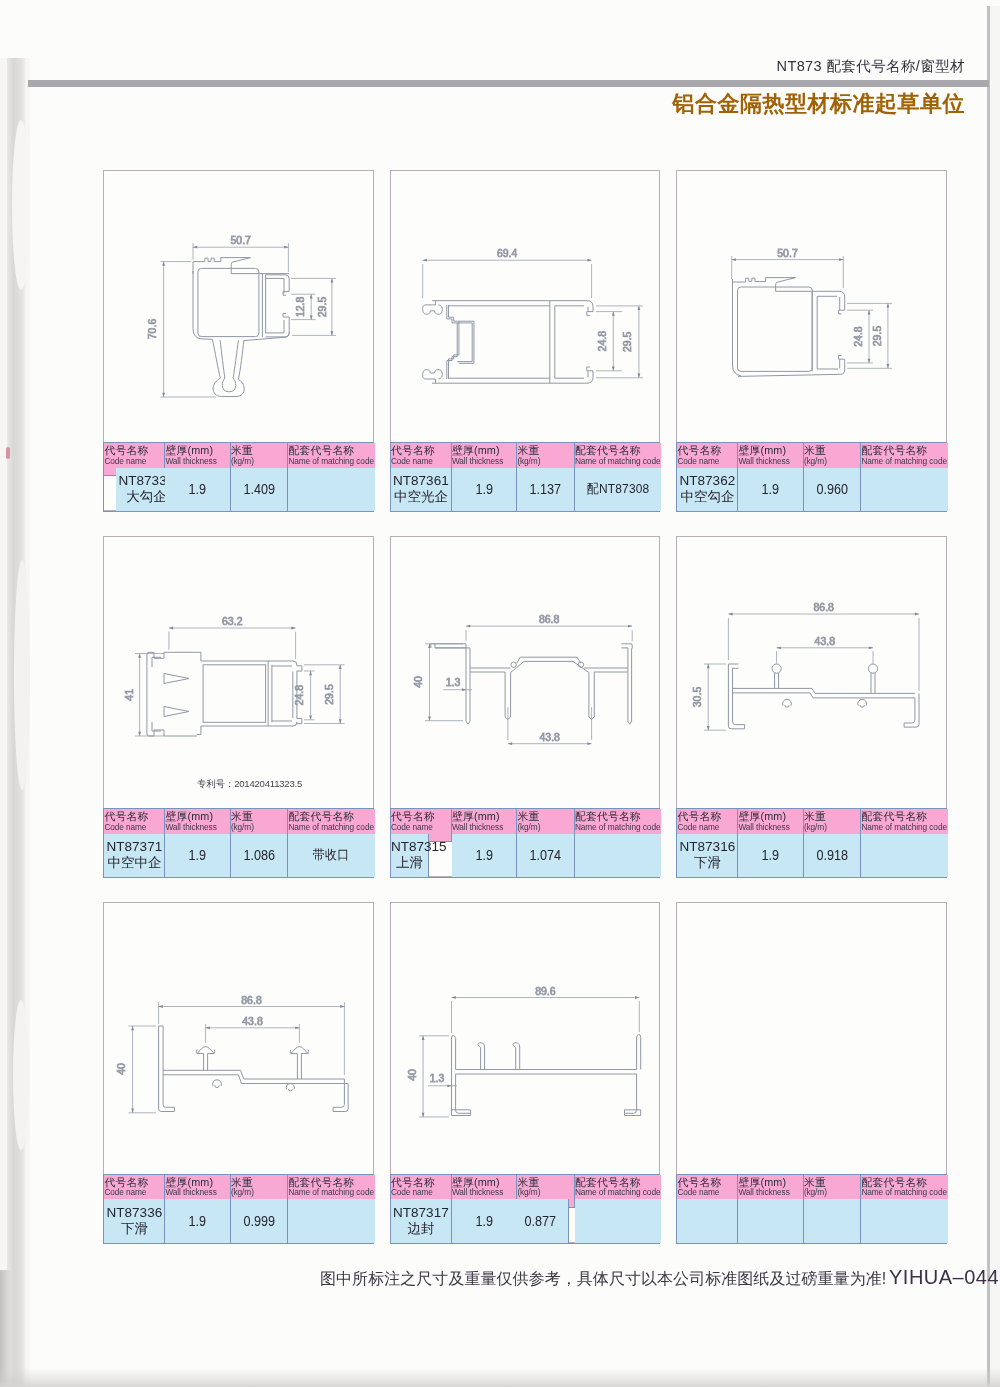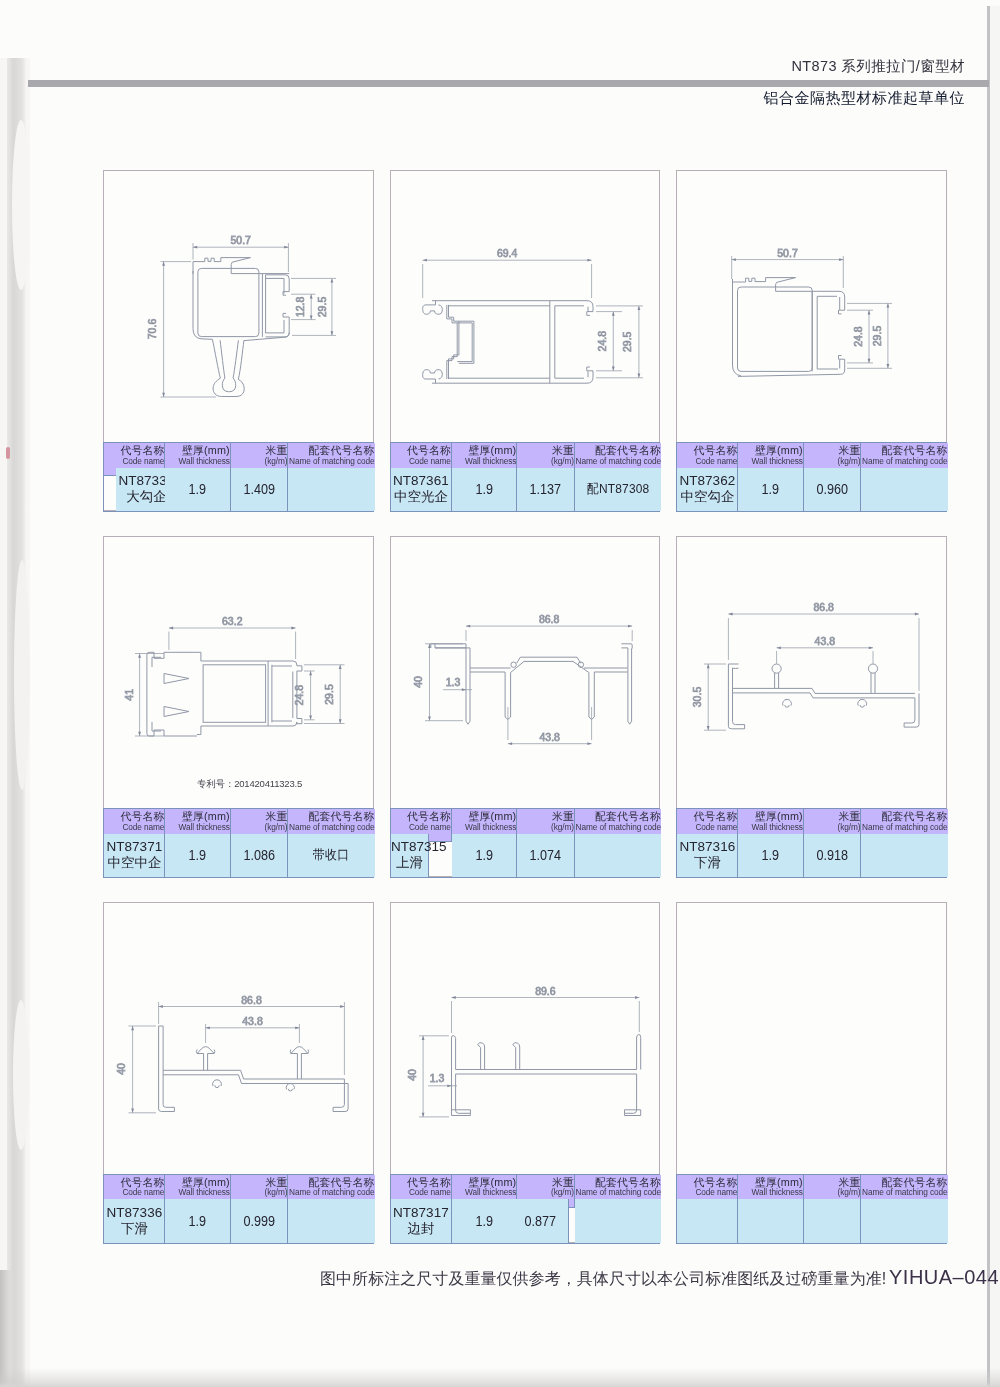--- a/index.html
+++ b/index.html
@@ -1,21 +1,21 @@
 <!DOCTYPE html>
 <html><head><meta charset="utf-8"><style>
 
 html,body{margin:0;padding:0}
 body{width:1000px;height:1387px;position:relative;background:#fcfcfb;overflow:hidden;
  font-family:"Liberation Sans",sans-serif;}
 .abs{position:absolute}
 .panel{position:absolute;width:268.2px;height:339px;border:1px solid #b6afb7;background:#fdfdfc}
 .tbl{position:absolute;left:-1px;top:271px;width:268.4px;height:68px;border:1px solid #7b93ba}
 .th{position:absolute;top:0;height:33px;box-sizing:border-box;border-right:1px solid #7b93ba;
- border-bottom:1px solid #7b93ba;background:#c4b5fd;text-align:right;color:#2c2c38;overflow:hidden}
+ border-bottom:1px solid #7b93ba;background:#f9a8d4;text-align:left;color:#2c2c38;overflow:hidden}
 .th:nth-of-type(4n){border-right:none}
 .th .zh{font-size:10.8px;line-height:12.8px;margin-top:1px;letter-spacing:0.2px}
 .th .en{font-size:8.3px;line-height:9.5px;color:#3a3a46;letter-spacing:-0.1px}
 .td{position:absolute;top:24.5px;height:43.5px;box-sizing:border-box;border-right:1px solid #7b93ba;
  background:#c8e7f4;text-align:center;color:#24242f;display:flex;flex-direction:column;
  justify-content:center}
 .td:nth-of-type(4n){border-right:none}
 .c1l{font-size:13.5px;line-height:16px;white-space:nowrap}
 .num{font-size:14.5px;display:inline-block;transform:scaleX(0.87)}
 .mt{font-size:13px;letter-spacing:0.2px;display:inline-block;transform:scaleX(0.92)}
@@ -29,25 +29,25 @@
 <div class="abs" style="left:14px;top:560px;width:16px;height:230px;background:#f3f2f0;border-radius:50%/115px"></div>
 <div class="abs" style="left:13px;top:1000px;width:16px;height:150px;background:#f4f3f1;border-radius:50%/75px"></div>
 <div class="abs" style="left:6px;top:447px;width:4px;height:12px;background:#d494a0;border-radius:2px"></div>
 <div class="abs" style="left:0;top:1270px;width:15px;height:117px;background:linear-gradient(90deg,#c2c1bf,#dbdad8 55%,rgba(240,239,237,0))"></div>
 
 <div class="abs" style="left:987px;top:6px;width:2.5px;height:1381px;background:#c2c2c6"></div>
 <div class="abs" style="left:989.5px;top:6px;width:10.5px;height:1381px;background:#f6f6f5"></div>
 
 <div class="abs" style="left:0;top:1368px;width:1000px;height:19px;background:linear-gradient(180deg,rgba(200,200,198,0) 0%,rgba(205,204,202,0.55) 75%,#d7d6d4 100%)"></div>
 
-<div class="abs" style="left:0;top:57px;width:965px;text-align:right;font-size:14.5px;color:#35323e;letter-spacing:0.4px">NT873 系列推拉门/窗型材</div>
+<div class="abs" style="left:0;top:57px;width:965px;text-align:right;font-size:14.5px;color:#35323e;letter-spacing:0.4px">NT873 配套代号名称/窗型材</div>
 
 <div class="abs" style="left:28px;top:79.5px;width:961px;height:7.5px;background:#a8a8ad"></div>
 
-<div class="abs" style="left:0;top:89px;width:965px;text-align:right;font-size:15px;font-weight:normal;color:#0f172a;letter-spacing:0.5px">铝合金隔热型材标准起草单位</div>
+<div class="abs" style="left:0;top:89px;width:965px;text-align:right;font-size:22px;font-weight:bold;color:#a16207;letter-spacing:0.5px">铝合金隔热型材标准起草单位</div>
 
 <div class="panel" style="left:103.4px;top:170.0px">
 
 <svg width="270" height="341" viewBox="0 0 270 341" style="position:absolute;left:0;top:0">
       <g stroke="#9ba1ac" stroke-width="0.8" fill="none" font-family="Liberation Sans, sans-serif">
         <line x1="89" y1="72" x2="89" y2="88.5"></line>
         <line x1="184.4" y1="72" x2="184.4" y2="101"></line>
         <g fill="#46424e">
           <line x1="89" y1="76.2" x2="184.4" y2="76.2"></line>
           <polygon points="89,76.2 93.2,74.8 93.2,77.60000000000001" fill="#81879a" stroke="none"></polygon>

